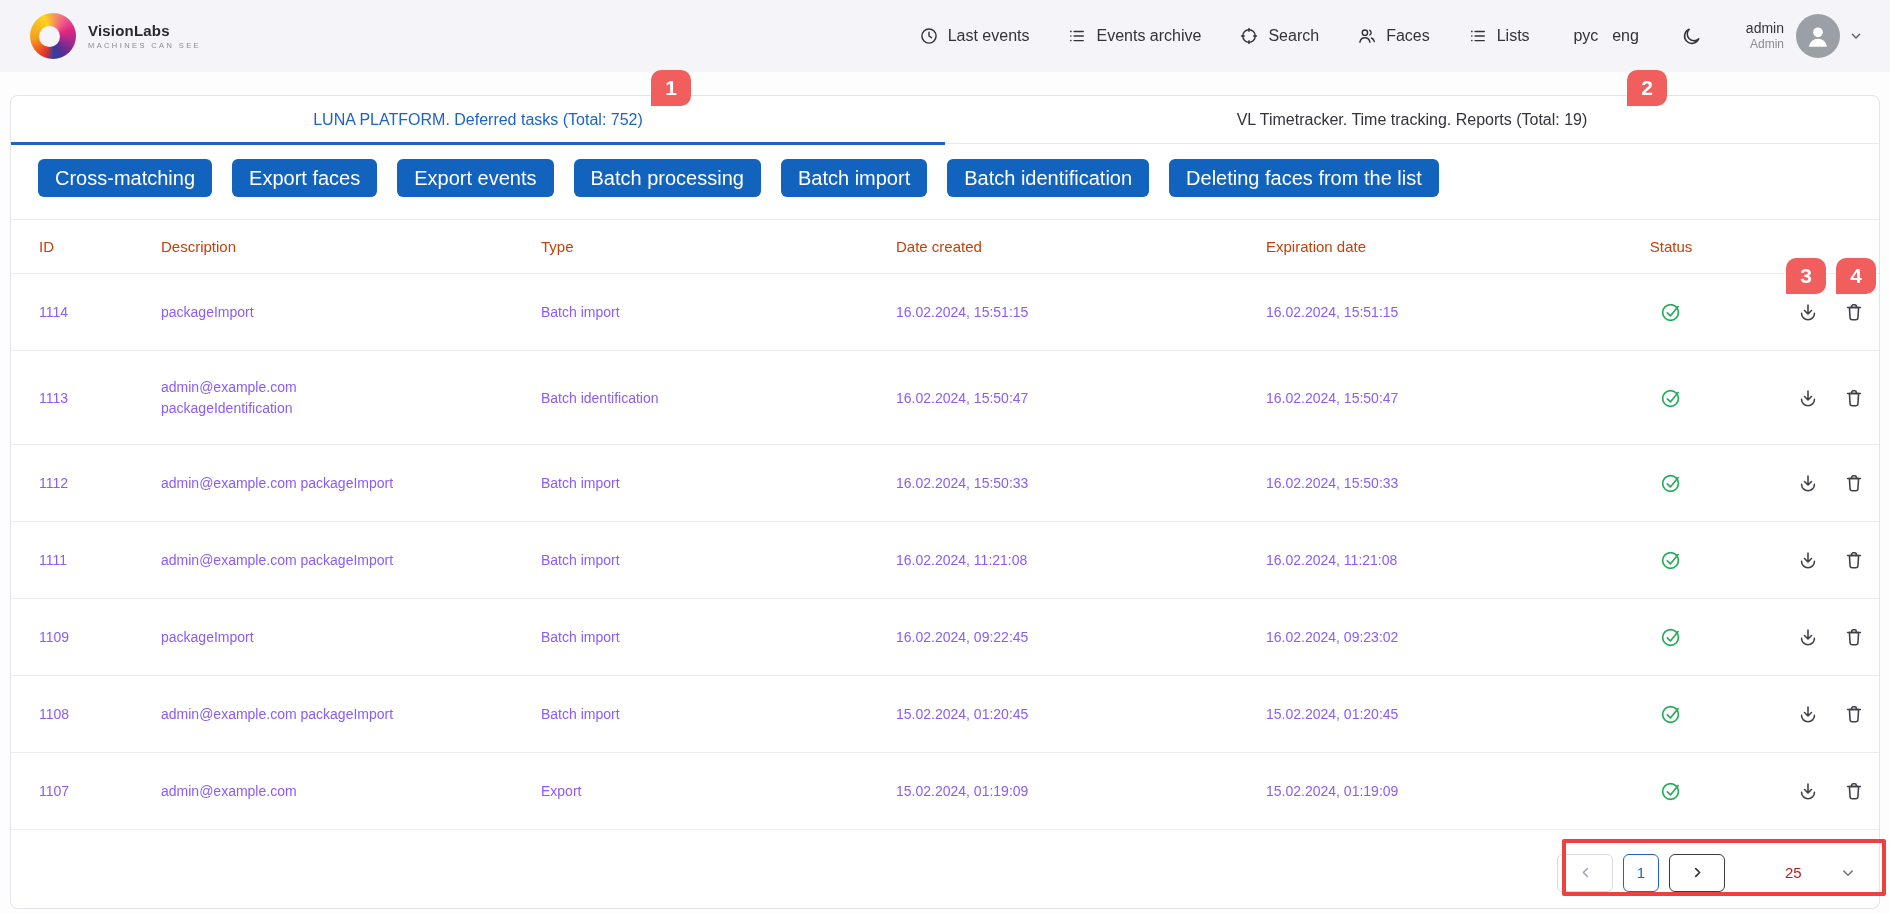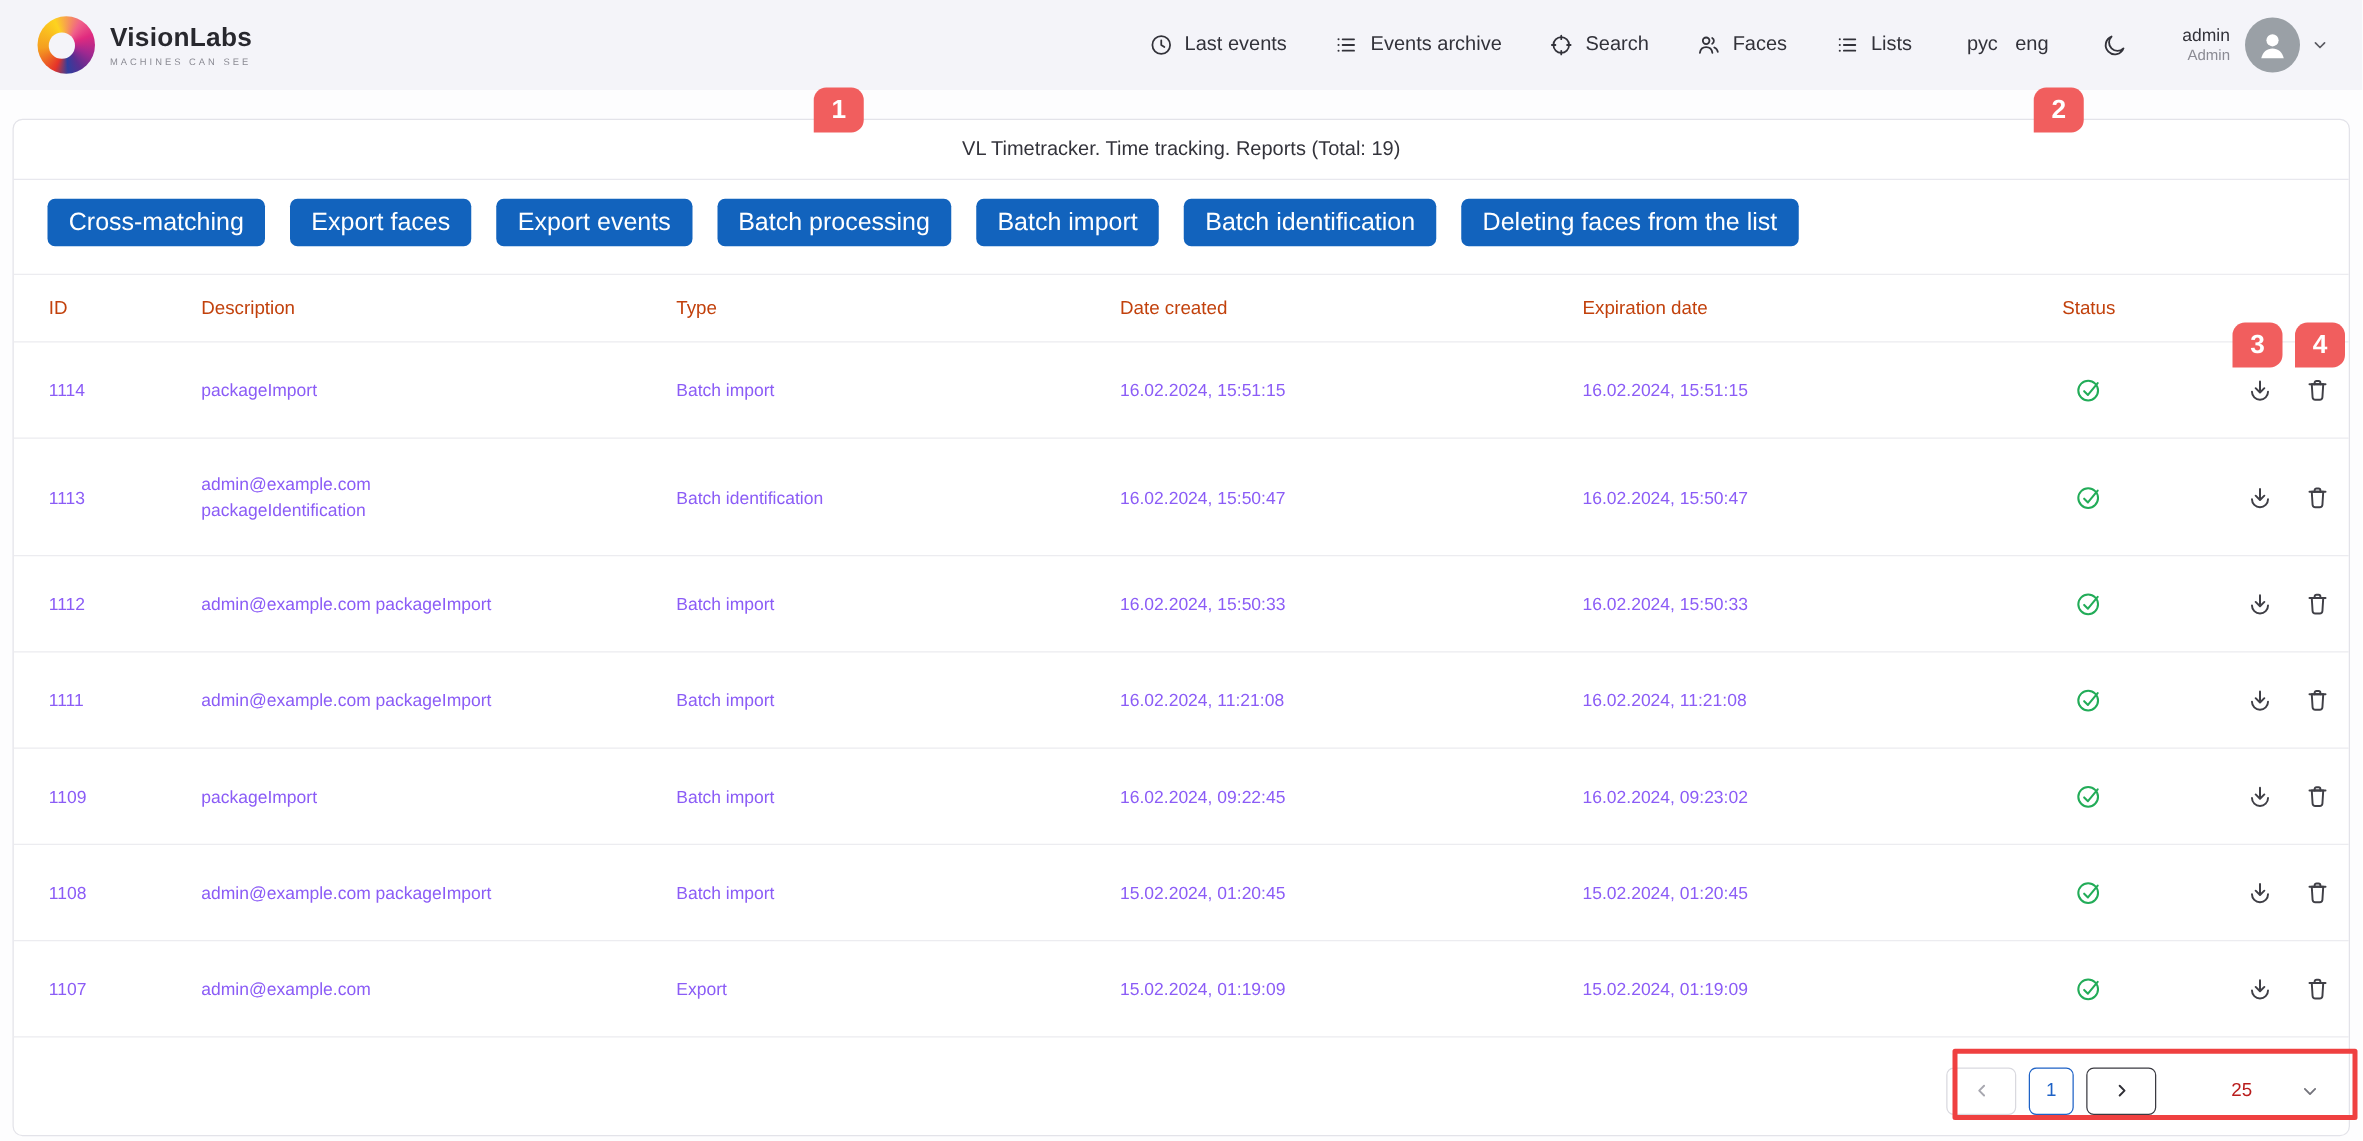--- a/index.html
+++ b/index.html
@@ -10,21 +10,21 @@
 
   
   .topbar { height:72px; background:#f4f4f9; display:flex; align-items:center;
     padding:0 26px 0 30px; }
   .brand { display:flex; align-items:center; gap:12px; cursor:pointer; }
   .logo { width:46px; height:46px; border-radius:50%;
     background:conic-gradient(from 205deg,#e63329,#f59e20 16%,#fdd31f 36%,#f0608a 52%,#e02a7f 62%,#a02890 74%,#5b2d90 84%,#2f3e9e 92%,#e63329);
     position:relative; flex:0 0 auto; }
   .logo::after { content:""; position:absolute; width:21px; height:21px;
     background:#f4f4f9; border-radius:50%; left:9px; top:13px; }
-  .brand-name { font-size:21px; font-weight:700; color:#28282e; letter-spacing:.2px; }
+  .brand-name { font-size:15px; font-weight:700; color:#28282e; letter-spacing:.2px; }
   .brand-tagline { font-size:7.5px; letter-spacing:2.4px; color:#8b8b94; margin-top:2px; }
 
   .nav { display:flex; align-items:center; gap:38px; margin-left:auto; }
   .nav-item { display:flex; align-items:center; gap:9px; font-size:16px;
     color:#32323a; cursor:pointer; white-space:nowrap; }
   .nicon { display:inline-flex; }
   .nicon svg { width:20px; height:20px; }
 
   .lang { display:flex; align-items:center; gap:14px; margin-left:44px; font-size:16px; }
   .lang span { cursor:pointer; color:#32323a; }
@@ -196,20 +196,21 @@
         <svg viewBox="0 0 24 24" fill="none" stroke="currentColor" stroke-width="2" stroke-linecap="round" stroke-linejoin="round">
           <path d="M6.5 9.5L12 15l5.5-5.5"></path>
         </svg>
       </span>
   </div>
 </header>
 
 <main class="card">
 
   <div class="tabs">
+    <div class="tab active">LUNA PLATFORM. Deferred tasks (Total: 752)</div>
     <div class="tab">VL Timetracker. Time tracking. Reports (Total: 19)</div>
   </div>
 
   <div class="actions-row">
       <button class="btn">Cross-matching</button>
       <button class="btn">Export faces</button>
       <button class="btn">Export events</button>
       <button class="btn">Batch processing</button>
       <button class="btn">Batch import</button>
       <button class="btn">Batch identification</button>

